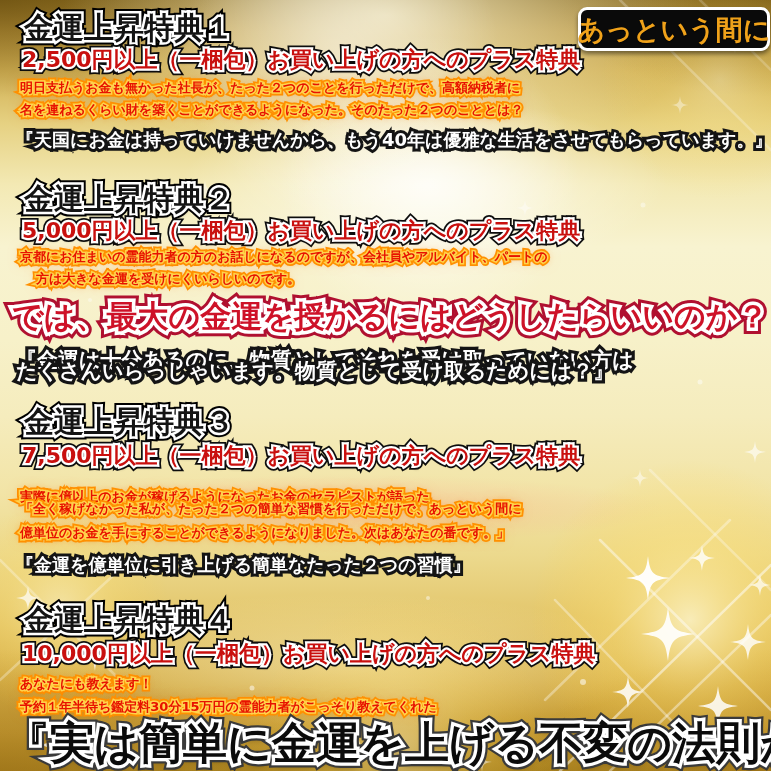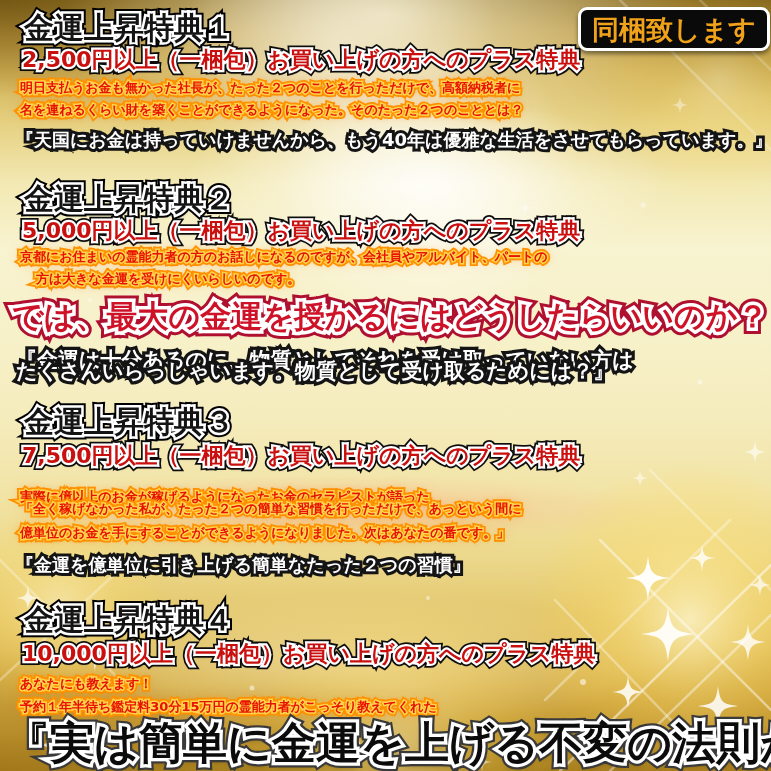--- a/index.html
+++ b/index.html
@@ -135,21 +135,21 @@
       <circle cx="700" cy="382" r="2.5" opacity=".45"></circle>
       <circle cx="252" cy="688" r="2.5" opacity=".5"></circle>
       <circle cx="428" cy="598" r="2" opacity=".45"></circle>
       <circle cx="583" cy="682" r="3" opacity=".55"></circle>
       <circle cx="90" cy="300" r="2" opacity=".35"></circle>
       <circle cx="180" cy="90" r="2.5" opacity=".4"></circle>
     </g>
   </svg>
 
   <div class="badge">
-    <span class="f">同梱致します</span>
+    <span class="f">あっという間に</span>
   </div>
 
   <div class="t v-title" style="left:24px;top:13px;">
     <span class="L o" aria-hidden="true">金運上昇特典１</span>
     <span class="L i" aria-hidden="true">金運上昇特典１</span>
     <span class="f">金運上昇特典１</span>
   </div>
   <div class="t v-sub" style="left:22px;top:49px;">
     <span class="L o" aria-hidden="true">2,500円以上（一梱包）お買い上げの方へのプラス特典</span>
     <span class="L i" aria-hidden="true">2,500円以上（一梱包）お買い上げの方へのプラス特典</span>

